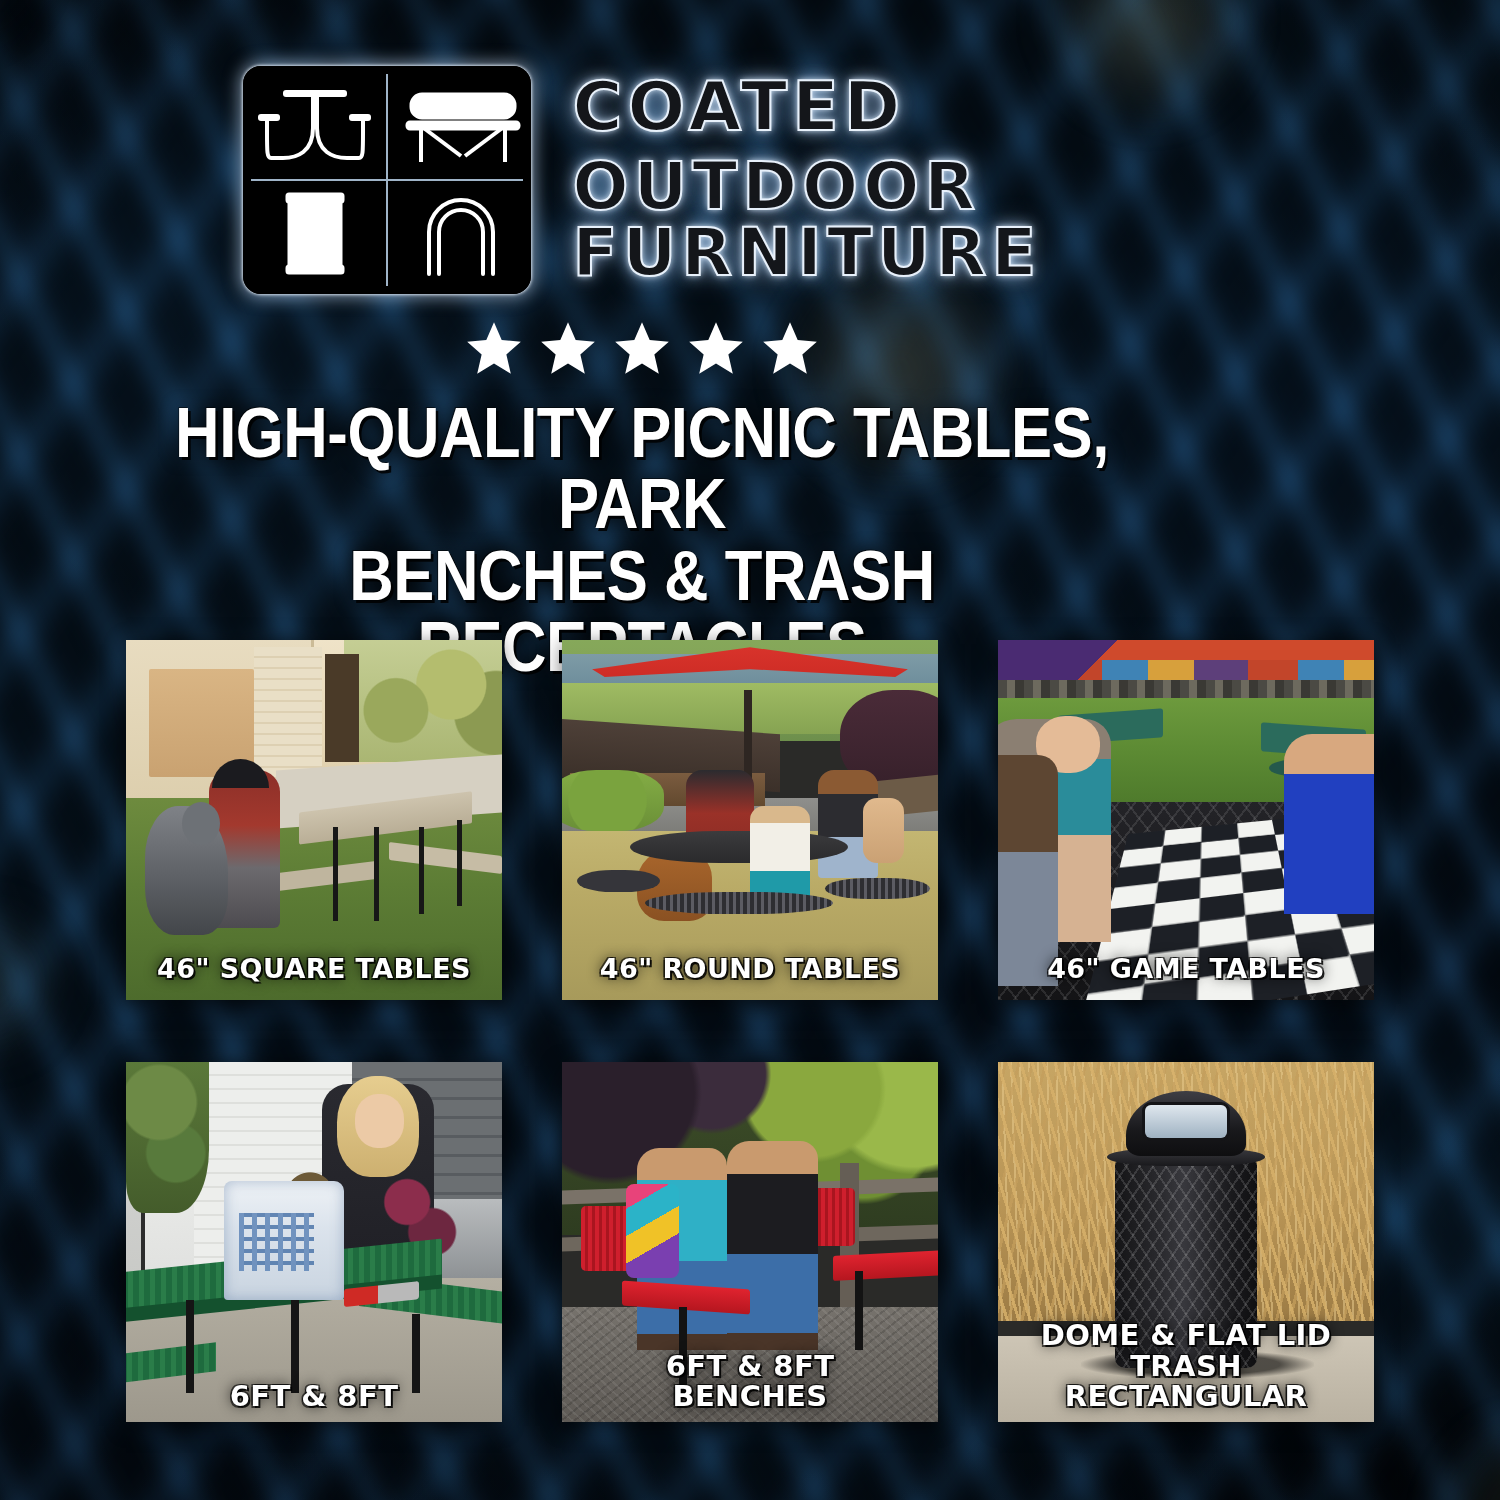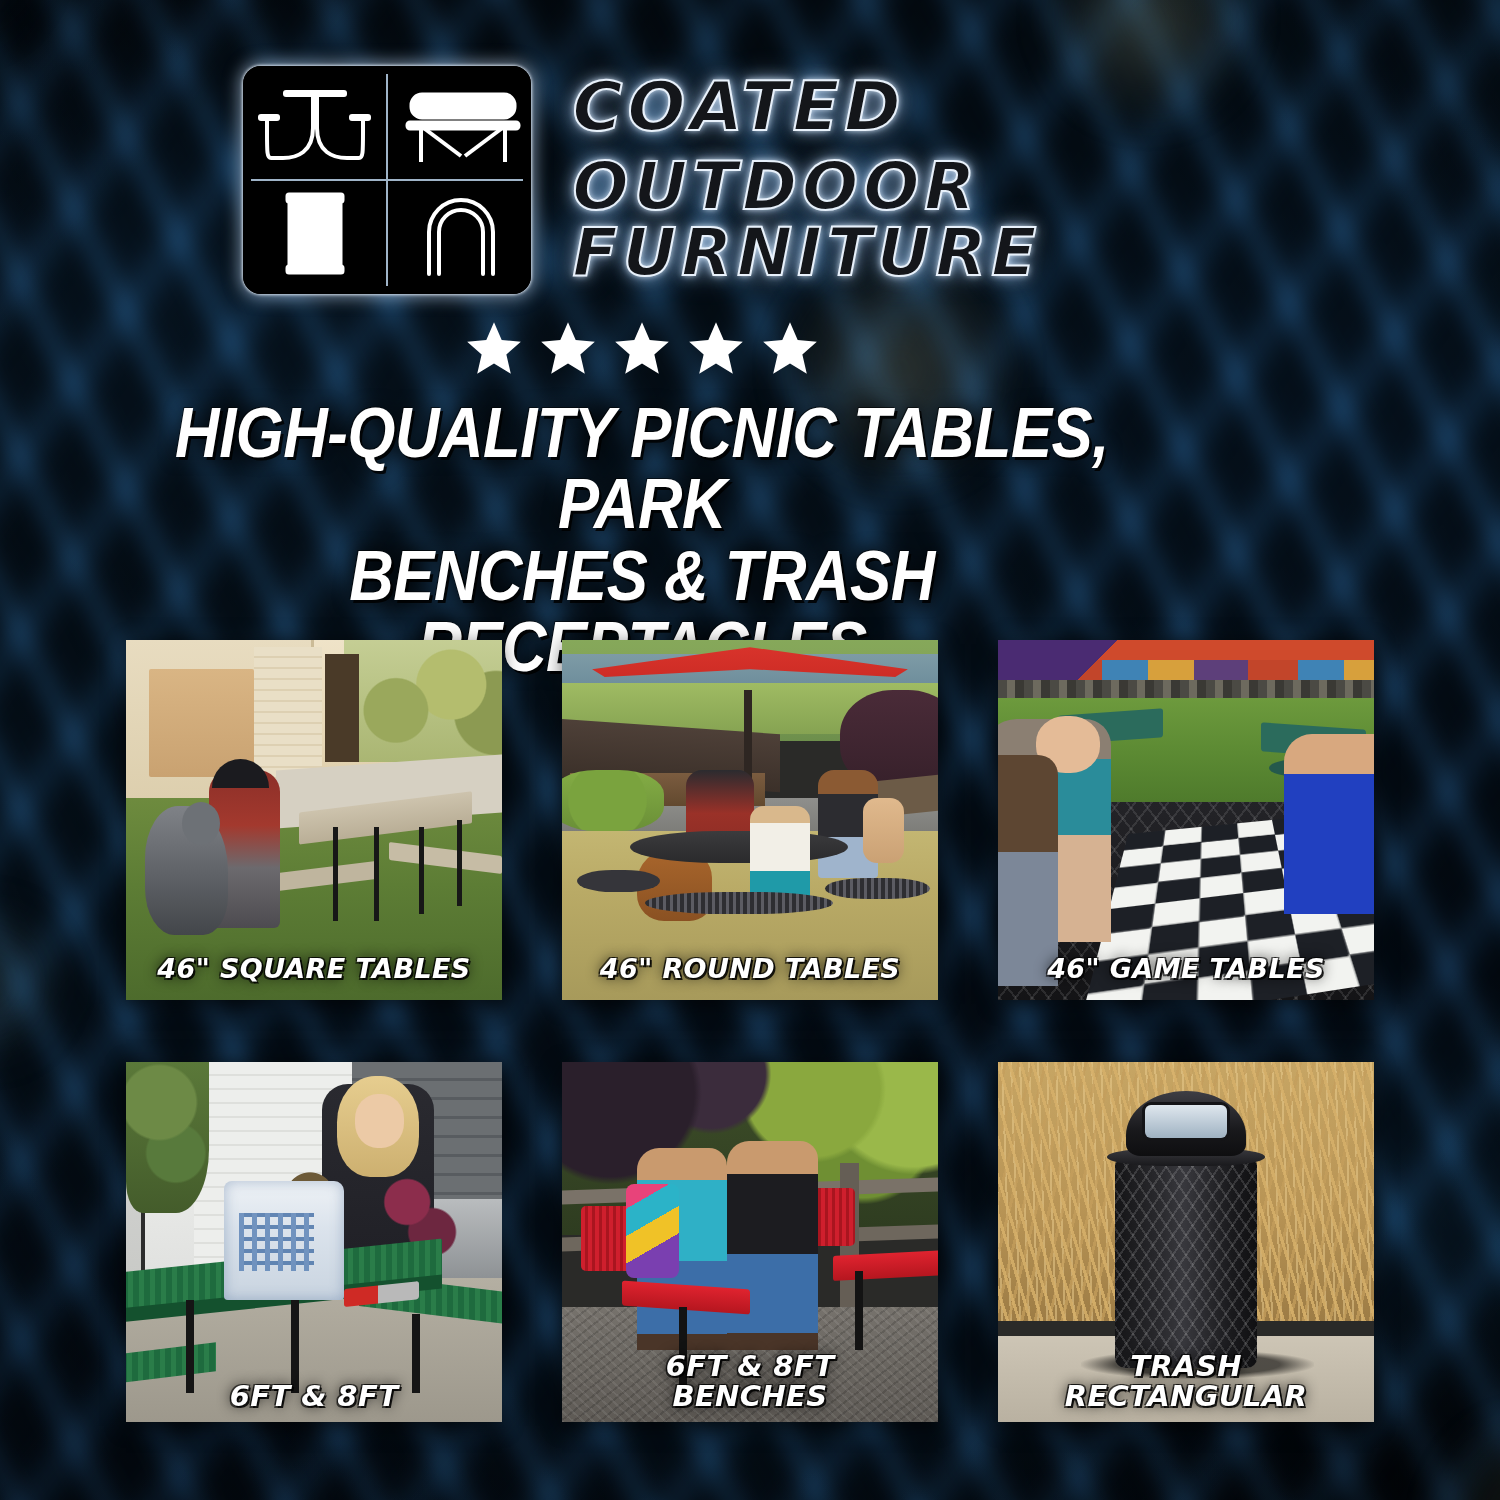--- a/index.html
+++ b/index.html
@@ -52,21 +52,21 @@
       radial-gradient(circle 120px at 4% 64%,  rgba(120,140,120,0.16), rgba(120,140,120,0) 72%),
       radial-gradient(circle 140px at 97% 96%, rgba(140,150,120,0.18), rgba(140,150,120,0) 72%),
       radial-gradient(circle 120px at 2% 2%,   rgba(10,22,36,0.85),    rgba(10,22,36,0) 75%);
     filter:blur(22px);
   }
   .bg-vig {
     background:radial-gradient(ellipse 120% 110% at 50% 45%, rgba(0,0,0,0) 40%, rgba(0,0,0,.55) 100%);
   }
 
   
-  .content { position:relative; z-index:5; width:1284px; height:1500px;font-style:italic; }
+  .content { position:relative; z-index:5; width:1284px; height:1500px; }
 
   
   .logo-row {
     display:flex; align-items:center; justify-content:center;
     gap:42px;
     padding-top:66px;
   }
   .logo-mark {
     width:288px; height:228px;
     background:#000;
@@ -626,19 +626,20 @@
           <div class="sky el"></div>
             <div class="el grasses"></div>
           <div class="ground walk el"></div>
           <div class="el shadow"></div>
           <div class="el can"></div>
             <div class="el rim"></div>
           <div class="el dome"></div>
             <div class="el slot"></div>
         </div>
         <div class="cap">
+          <span>DOME &amp; FLAT LID</span>
           <span class="l2">TRASH RECTANGULAR</span>
         </div>
       </div>
 
     </div>
   </div>
 </div>
 
 </body></html>

